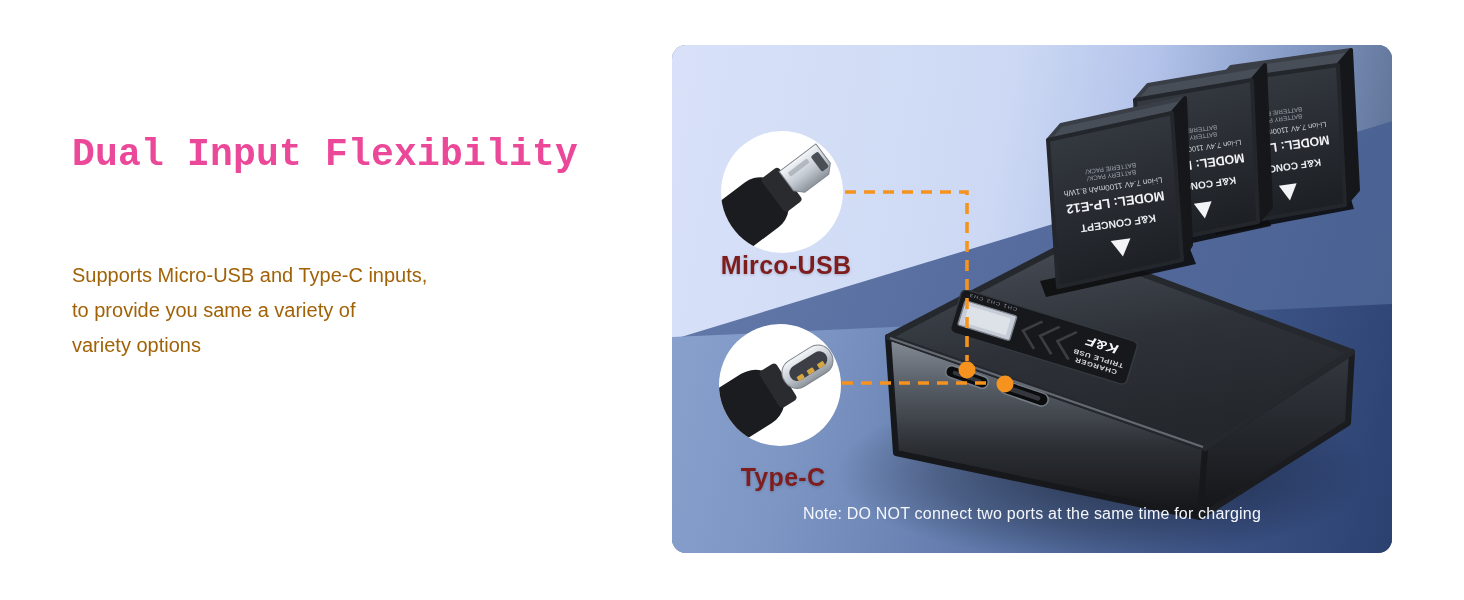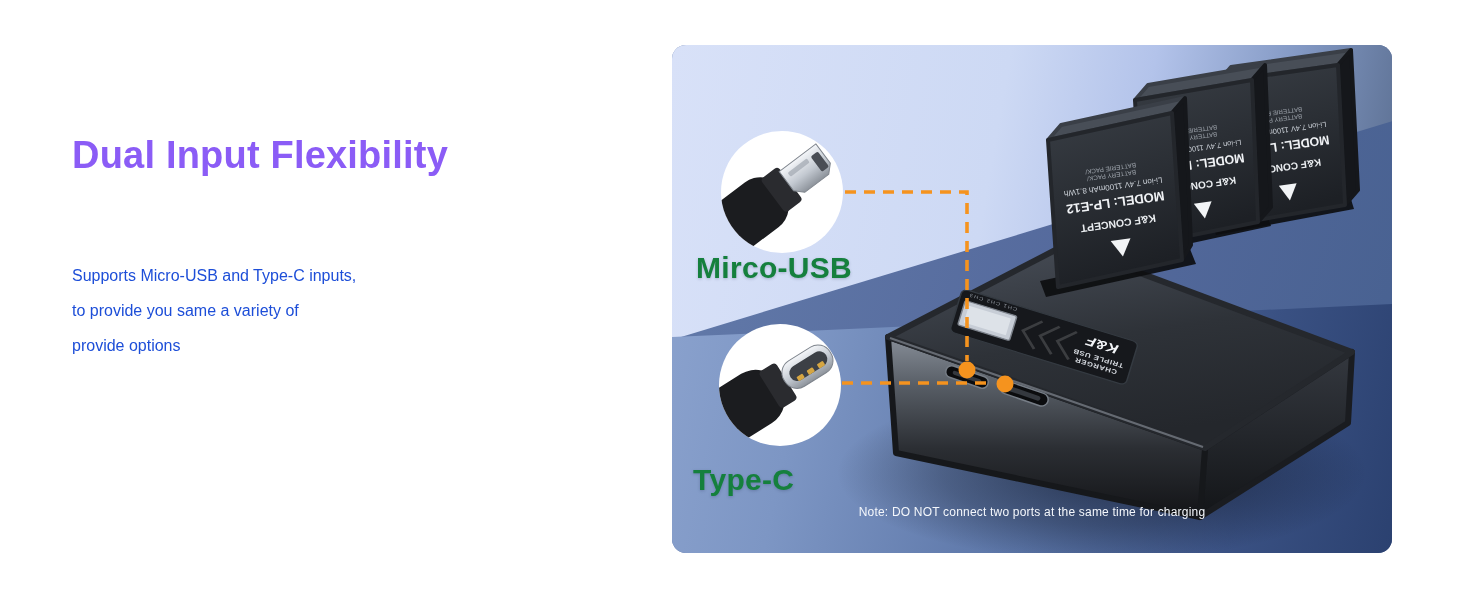--- a/index.html
+++ b/index.html
@@ -4,61 +4,62 @@
 <style>
   html,body{margin:0;padding:0;}
   body{
     width:1464px;height:600px;position:relative;overflow:hidden;
     background:#ffffff;
     font-family:"Liberation Sans", sans-serif;
   }
   
   .hero-heading{
     position:absolute;left:72px;top:133px;width:580px;
-    font-size:38px;line-height:44px;font-weight:800;color:#8b5cf6;
+    font-size:38px;line-height:44px;font-weight:800;color:#ec4899;
     letter-spacing:0.2px;
+    font-family:Liberation Mono, monospace;
   }
   .hero-body{
     position:absolute;left:72px;top:258px;width:580px;
-    font-size:16px;line-height:35px;font-weight:400;color:#1d4ed8;
+    font-size:20px;line-height:35px;font-weight:400;color:#a16207;
   }
   
   .figure{
     position:absolute;left:672px;top:45px;width:720px;height:508px;
     border-radius:14px;overflow:hidden;
   }
   .bg-wall{position:absolute;inset:0;
     background:linear-gradient(108deg,#647cab 0%,#54699c 55%,#46608f 100%);}
   .bg-wall-light{position:absolute;inset:0;
     background:linear-gradient(100deg,#d8e1f8 0%,#cdd9f4 42%,#b3c3ea 60%,#8298c3 78%,#5e7295 92%,#5b6e8e 100%);
     clip-path:polygon(0 0,100% 0,100% 15%,0 58%);}
   .bg-floor{position:absolute;inset:0;
     background:linear-gradient(102deg,#8ea5d0 0%,#7d96c4 24%,#5a74a6 55%,#3a5183 80%,#2b4170 100%);
     clip-path:polygon(0 57.5%,100% 51%,100% 100%,0 100%);}
   .product-svg{position:absolute;inset:0;width:720px;height:508px;}
   .callout-label{
-    position:absolute;width:180px;
-    color:#15803d;font-size:30px;font-weight:700;letter-spacing:0.3px;
+    position:absolute;width:180px;text-align:center;
+    color:#7f1d1d;font-size:25px;font-weight:700;letter-spacing:0.3px;
     text-shadow:0 1px 3px rgba(30,45,80,.25);
   }
   .callout-label.micro{left:24px;top:206px;}
   .callout-label.typec{left:21px;top:418px;}
   .figure-note{
     position:absolute;left:0;right:0;top:460px;text-align:center;
-    color:#f4f7fc;font-size:12px;font-weight:500;letter-spacing:0.2px;
+    color:#f4f7fc;font-size:16px;font-weight:500;letter-spacing:0.2px;
   }
 </style>
 </head>
 <body>
 
 <div class="hero-heading">Dual Input Flexibility</div>
 <div class="hero-body">
   <div>Supports Micro-USB and Type-C inputs,</div>
   <div>to provide you same a variety of</div>
-  <div>provide options</div>
+  <div>variety options</div>
 </div>
 
 <div class="figure">
   <div class="bg-wall"></div>
   <div class="bg-wall-light"></div>
   <div class="bg-floor"></div>
 
   <svg class="product-svg" viewBox="0 0 720 508">
     <defs>
       <radialGradient id="shadowGrad" cx="50%" cy="50%" r="50%">

